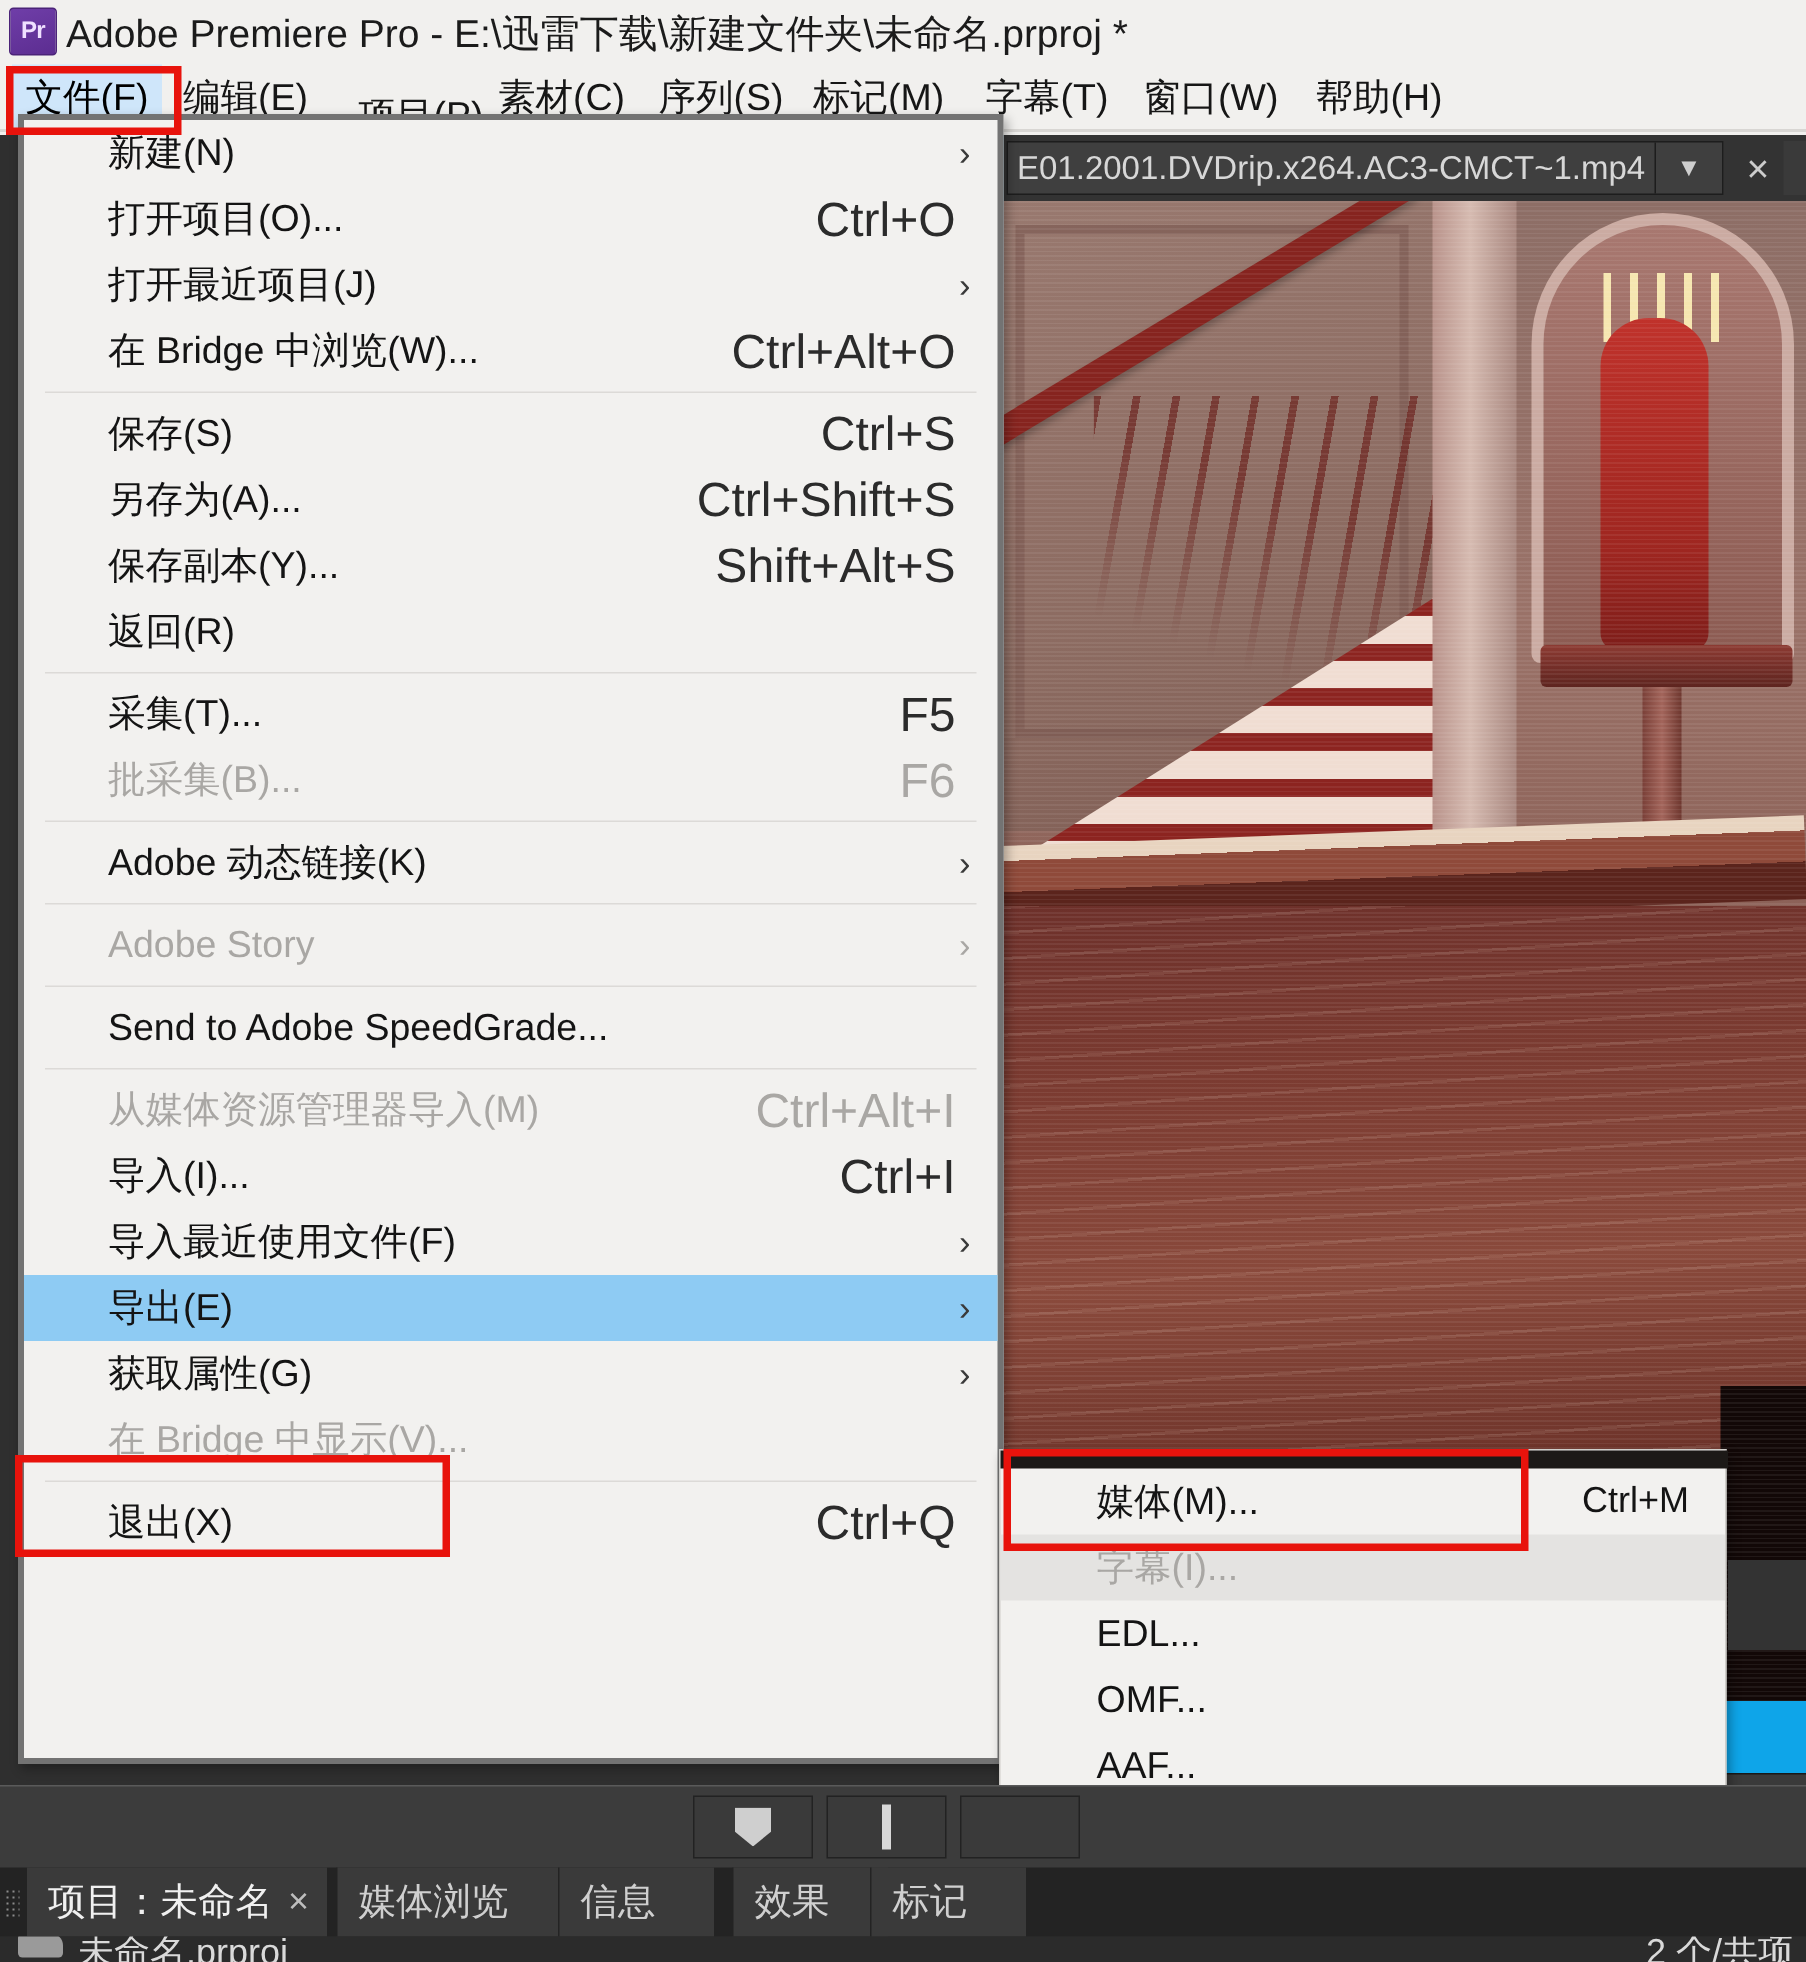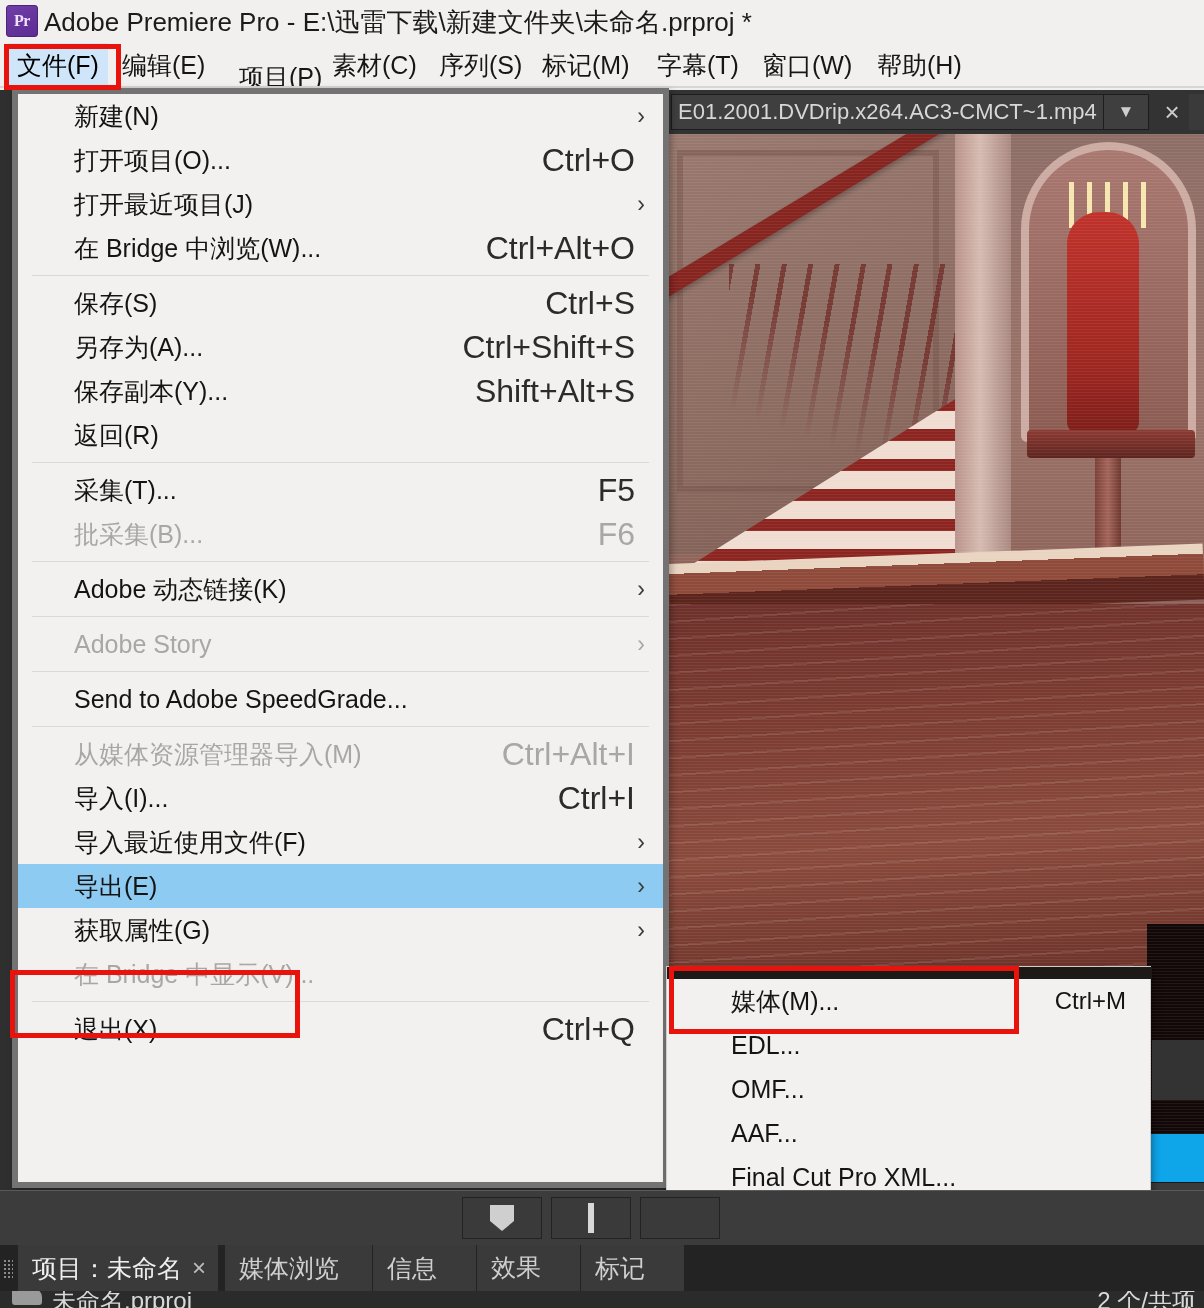--- a/index.html
+++ b/index.html
@@ -16,42 +16,42 @@
   #backdrop-dark-main{position:absolute;left:0;top:90px;width:1204px;height:1218px;background:#2f2f2f;}
 
   
   #titlebar{position:absolute;left:0;top:0;width:1204px;height:43px;background:#f1f0ee;}
   #pr-logo{
     position:absolute;left:6px;top:5px;width:30px;height:30px;
     background:linear-gradient(160deg,#6f3ea8 0%,#5c2d91 100%);
     border:1px solid #4b2378;border-radius:3px;
     color:#efe0ff;font-size:16px;font-weight:bold;
     display:flex;align-items:center;justify-content:center;
-    font-family:Liberation Serif, serif;letter-spacing:-.5px;
+    font-family:Liberation Sans, sans-serif;letter-spacing:-.5px;
   }
   #title-text{
     position:absolute;left:44px;top:2px;height:40px;line-height:40px;
     font-size:26px;color:#1b1b1b;white-space:nowrap;
     font-family:"Liberation Sans","DejaVu Sans",sans-serif;font-weight:400;
   }
 
   
   #menubar{position:absolute;left:0;top:43px;width:1204px;height:45px;background:#f1f0ee;}
   .menu-item{
     position:absolute;top:0;height:45px;line-height:45px;
     font-size:25px;color:#161616;white-space:nowrap;padding:0 9px;
     box-sizing:border-box;
   }
   .menu-item.active{background:#cfe6fa;color:#000;}
   #menubar-underline{position:absolute;left:0;top:86px;width:1204px;height:2px;background:#d8d6d3;}
 
   
   #file-menu{
-    position:absolute;left:12px;top:88px;width:657px;height:1100px;
-    background:#f2f1ef;border:6px solid #737373;
+    position:absolute;left:12px;top:76px;width:657px;height:1100px;
+    background:#f2f1ef;border:4px solid #737373;
     box-shadow:2px 3px 7px rgba(0,0,0,.32);
     box-sizing:border-box;
   }
   .mrow{
     position:relative;height:44px;line-height:44px;
     font-size:25px;color:#141414;white-space:nowrap;
     box-sizing:border-box;
   }
   .mrow .mlabel{position:absolute;left:56px;top:0;}
   .mrow .mkey{position:absolute;right:28px;top:0;font-size:32px;color:#2b2b2b;}
@@ -313,20 +313,23 @@
       <span class="mlabel">退出(X)</span>
       <span class="mkey">Ctrl+Q</span>
     </div>
   </div>
 
 <div id="export-submenu">
   <div id="submenu-topbar"></div>
 <div class="srow" style="margin-top: 12px;">
       <span class="slabel">媒体(M)...</span>
       <span class="skey">Ctrl+M</span>
+    </div>
+    <div class="srow disabled hovered">
+      <span class="slabel">字幕(I)...</span>
     </div>
     <div class="srow">
       <span class="slabel">EDL...</span>
     </div>
     <div class="srow">
       <span class="slabel">OMF...</span>
     </div>
     <div class="srow">
       <span class="slabel">AAF...</span>
     </div>
@@ -346,21 +349,21 @@
       <div class="tool-btn" style="left: 640px;">
         <span style="width: 0px; height: 0px;"></span>
       </div>
     </div>
   <div id="tabstrip">
     <div id="tab-grip"></div>
   <div class="panel-tab active" style="left: 18px; width: 200px;">项目：未命名</div>
       <div id="tab-close-x" style="left: 192px;">×</div>
       <div class="panel-tab inactive" style="left: 224px; width: 148px;">媒体浏览</div>
       <div class="panel-tab inactive" style="left: 372px; width: 104px;">信息</div>
-      <div class="panel-tab inactive" style="left: 476px; width: 104px; font-family: Liberation Serif, serif;">效果</div>
+      <div class="panel-tab inactive" style="left: 488px; width: 104px;">效果</div>
       <div class="panel-tab inactive" style="left: 580px; width: 104px;">标记</div>
     </div>
   <div id="project-row">
     <div id="project-icon"></div>
     <div id="project-row-label">未命名.prproj</div>
     <div id="item-count">2 个/共项</div>
   </div>
 </div>
 <div id="right-strip-a"></div>
 

